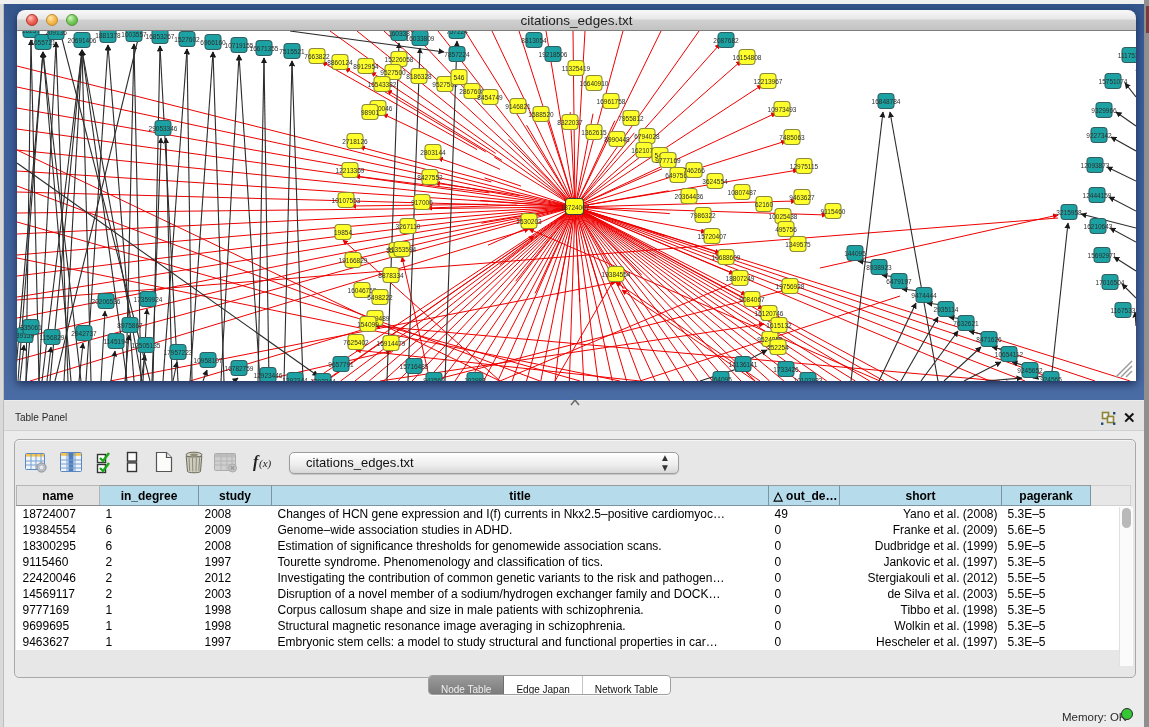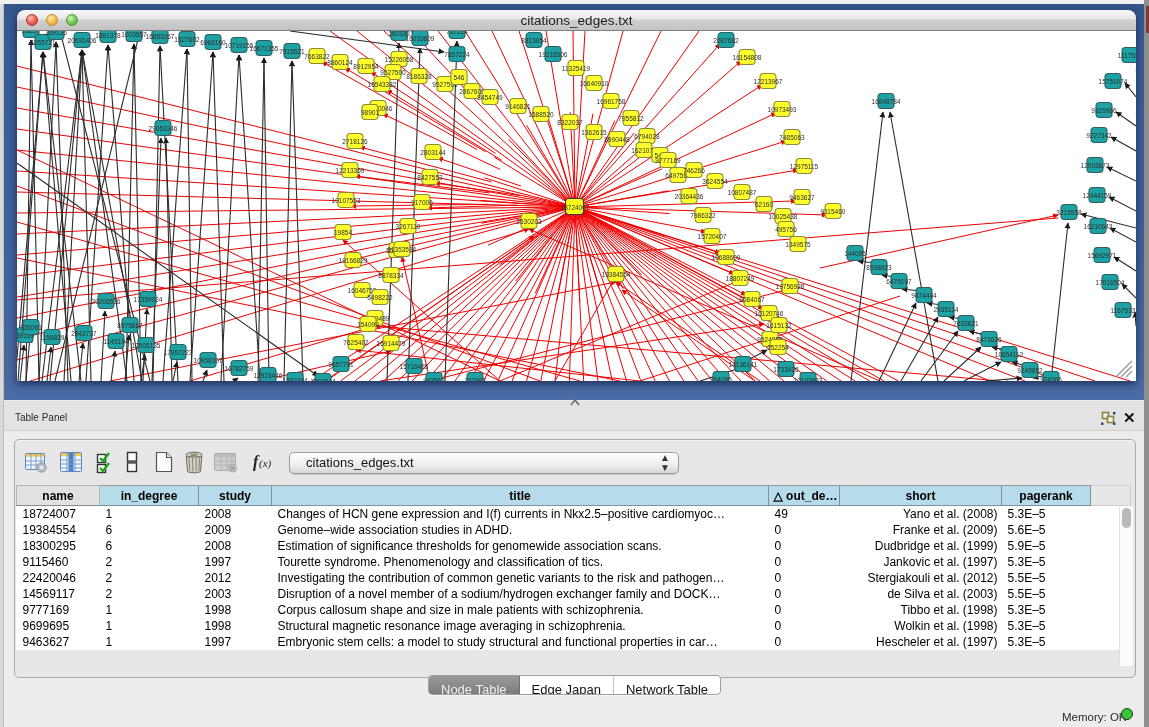--- a/index.html
+++ b/index.html
@@ -21,21 +21,21 @@
 .combo .ud{position:absolute;right:8px;top:0px;font-size:10px;color:#333;line-height:10px}
 table.dt{position:absolute;left:1px;top:45px;border-collapse:collapse;table-layout:fixed;width:1074px;font-size:12px;background:#fff}
 table.dt th{height:20px;background:#b6dcec;border:1px solid #7c93a2;border-top:1px solid #9a9a9a;font-weight:bold;font-size:12px;padding:0;overflow:hidden;white-space:nowrap}
 table.dt th.g{background:#e2e2e2;border:1px solid #b5b5b5;border-bottom:1px solid #8a8a8a}
 table.dt td{height:16px;padding:0 4px 0 6px;overflow:hidden;white-space:nowrap;color:#000;border:none}
 .c0{width:83px}.c1{width:99px}.c2{width:73px}.c3{width:497px}.c4{width:71px}.c5{width:162px}.c6{width:89px}.c7{width:40px}
 td.c5{text-align:right}
 .vsb{position:absolute;left:1104px;top:67px;width:14px;height:159px;background:#fbfbfb;border-left:1px solid #e0e0e0}
 .vsb .th{position:absolute;left:2px;top:1px;width:9px;height:20px;border-radius:5px;background:#b9b9b9}
 .seg{position:absolute;left:424px;top:275px;height:20px;display:flex;border:1px solid #9f9f9f;border-radius:4px;overflow:hidden;background:#fff;box-shadow:0 1px 0 rgba(255,255,255,.6)}
-.seg div{font-size:13px;line-height:19px;padding:4px 12px;color:#111;border-right:1px solid #c4c4c4}
+.seg div{font-size:10px;line-height:19px;padding:4px 12px;color:#111;border-right:1px solid #c4c4c4}
 .seg div.sel{background:linear-gradient(180deg,#9b9b9b,#7b7b7b);color:#efefef;border-right:1px solid #6f6f6f}
 .seg div:last-child{border-right:none}
 .mem{position:absolute;left:1058px;top:311px;font-size:11.5px;color:#2a2a2a}
 .memdot{position:absolute;left:1117px;top:308px;width:12px;height:12px;border-radius:50%;background:#35c835;border:1px solid #2b2b2b}
 .splitgrip{position:absolute;left:569px;top:399px;width:12px;height:7px}
 .fficon{position:absolute;left:1101px;top:411px;width:15px;height:14px}
 .xicon{position:absolute;left:1123px;top:409px;font-size:15px;font-weight:bold;color:#111}
 </style></head><body>
 <div class="leftstrip"></div>
 <div style="position:absolute;left:0;top:0;width:1146px;height:4px;background:#f0f0f0"></div>

